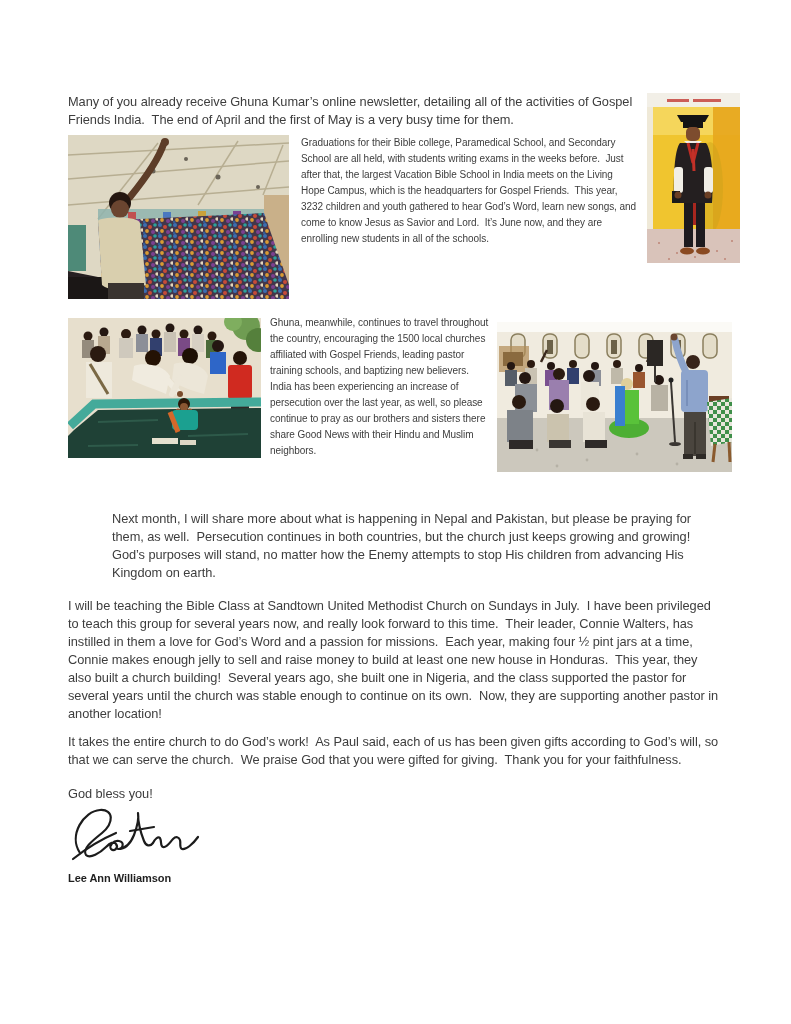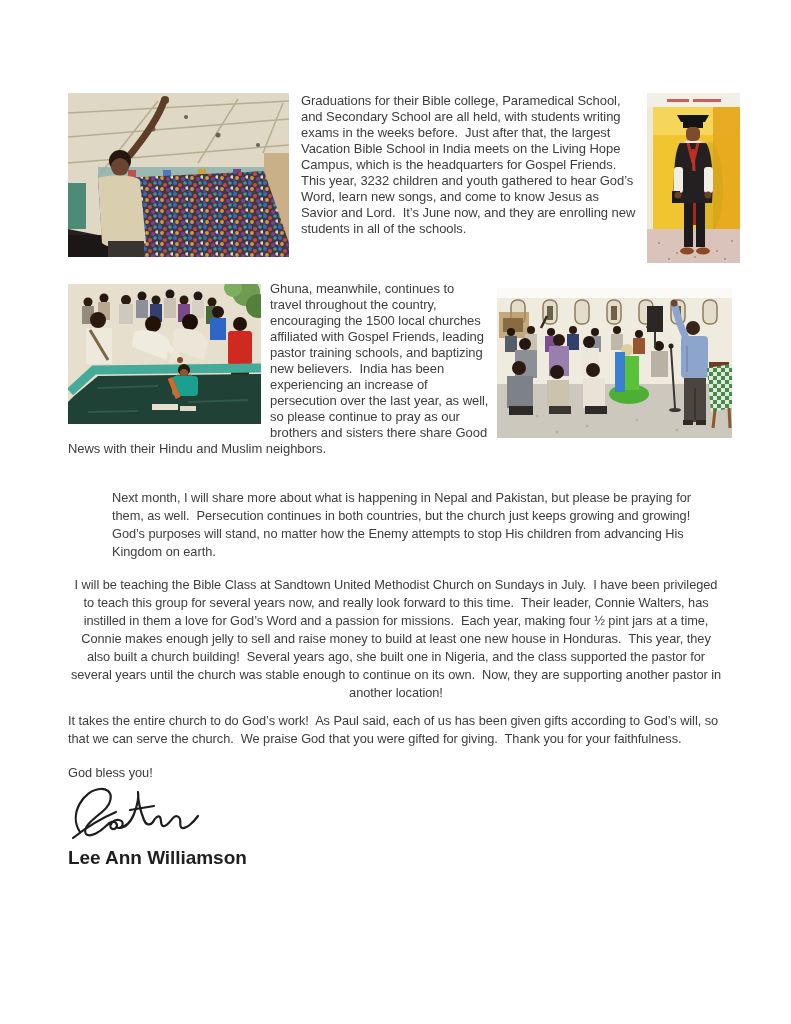--- a/index.html
+++ b/index.html
@@ -3,36 +3,36 @@
 <meta charset="utf-8">
 <style>
   html,body{margin:0;padding:0;background:#ffffff;}
   .page{
     width:791px;height:1024px;background:#ffffff;position:relative;overflow:hidden;
     font-family:"Liberation Sans","DejaVu Sans",sans-serif;color:#3d3d3d;
     box-sizing:border-box;padding:93px 51px 0 68px;
   }
   p{margin:0;white-space:pre-wrap;}
   .body-text{font-size:12.8px;line-height:18px;letter-spacing:-0.05px;}
-  .small-text{font-size:13px;line-height:16px;letter-spacing:-0.05px;}
+  .small-text{font-size:10px;line-height:16px;letter-spacing:-0.05px;}
   .pad-r{padding-right:16px;}
   .clearfix::after{content:"";display:block;clear:both;}
   .photo{display:block;line-height:0;}
   .photo svg{display:block;}
   .ph-grad{float:right;margin:0 0 6px 8px;}
   .ph-crowd{float:left;margin:0 12px 4px 0;}
   .ph-baptism{float:left;margin:3px 9px 6px 0;}
   .ph-congregation{float:right;margin:7px 8px 6px 8px;}
   .intro{margin-bottom:6px;}
   .para3{margin-top:32px;margin-left:44px;}
-  .para4{margin-top:15px;text-align:center;}
+  .para4{margin-top:15px;}
   .para5{margin-top:10px;}
   .closing{margin-top:16px;}
   .signature{margin:2px 0 0 2px;}
-  .signer{margin-top:6px;font-weight:bold;color:#1f1f1f;font-size:19px;line-height:15px;letter-spacing:-0.05px;}
+  .signer{margin-top:6px;font-weight:bold;color:#1f1f1f;font-size:11px;line-height:15px;letter-spacing:-0.05px;}
 </style>
 </head>
 <body>
 
 <div class="page">
 
   <div class="sec1 clearfix">
 
     <span class="photo ph-grad" role="img" aria-label="Graduate wearing a black cap and gown with red trim standing against a yellow wall">
       <svg width="93" height="170" viewBox="0 0 93 170">
@@ -74,20 +74,21 @@
           <circle cx="31" cy="102" r="3.5" fill="#6b3f24"></circle>
           <circle cx="61" cy="102" r="3.5" fill="#6b3f24"></circle>
           <rect x="37" y="110" width="9" height="44" fill="#1d1a1e"></rect>
           <rect x="49" y="110" width="9" height="44" fill="#1d1a1e"></rect>
           <ellipse cx="40" cy="158" rx="7" ry="3.5" fill="#8a4a22"></ellipse>
           <ellipse cx="56" cy="158" rx="7" ry="3.5" fill="#8a4a22"></ellipse>
         </g>
       </svg>
     </span>
 
+    <p class="body-text intro pad-r"><span>Many of you already receive Ghuna Kumar’s online newsletter, detailing all of the activities of Gospel Friends India.  The end of April and the first of May is a very busy time for them.</span></p>
 
     <p class="small-text clearfix"><span class="photo ph-crowd" role="img" aria-label="Speaker with raised arm in front of a huge crowd of children gathered in a large hall"><svg width="221" height="164" viewBox="0 0 221 164">
         <defs>
           <pattern id="cw" width="15" height="11" patternUnits="userSpaceOnUse">
             <rect width="15" height="11" fill="#43364a"></rect>
             <circle cx="2" cy="2" r="2" fill="#3a6db2"></circle>
                 <circle cx="7" cy="4" r="2" fill="#c74a38"></circle>
             <circle cx="12" cy="2" r="1.8" fill="#2ba39b"></circle>
                 <circle cx="4" cy="8" r="1.9" fill="#d99b33"></circle>
             <circle cx="10" cy="9" r="2" fill="#7c4090"></circle>

